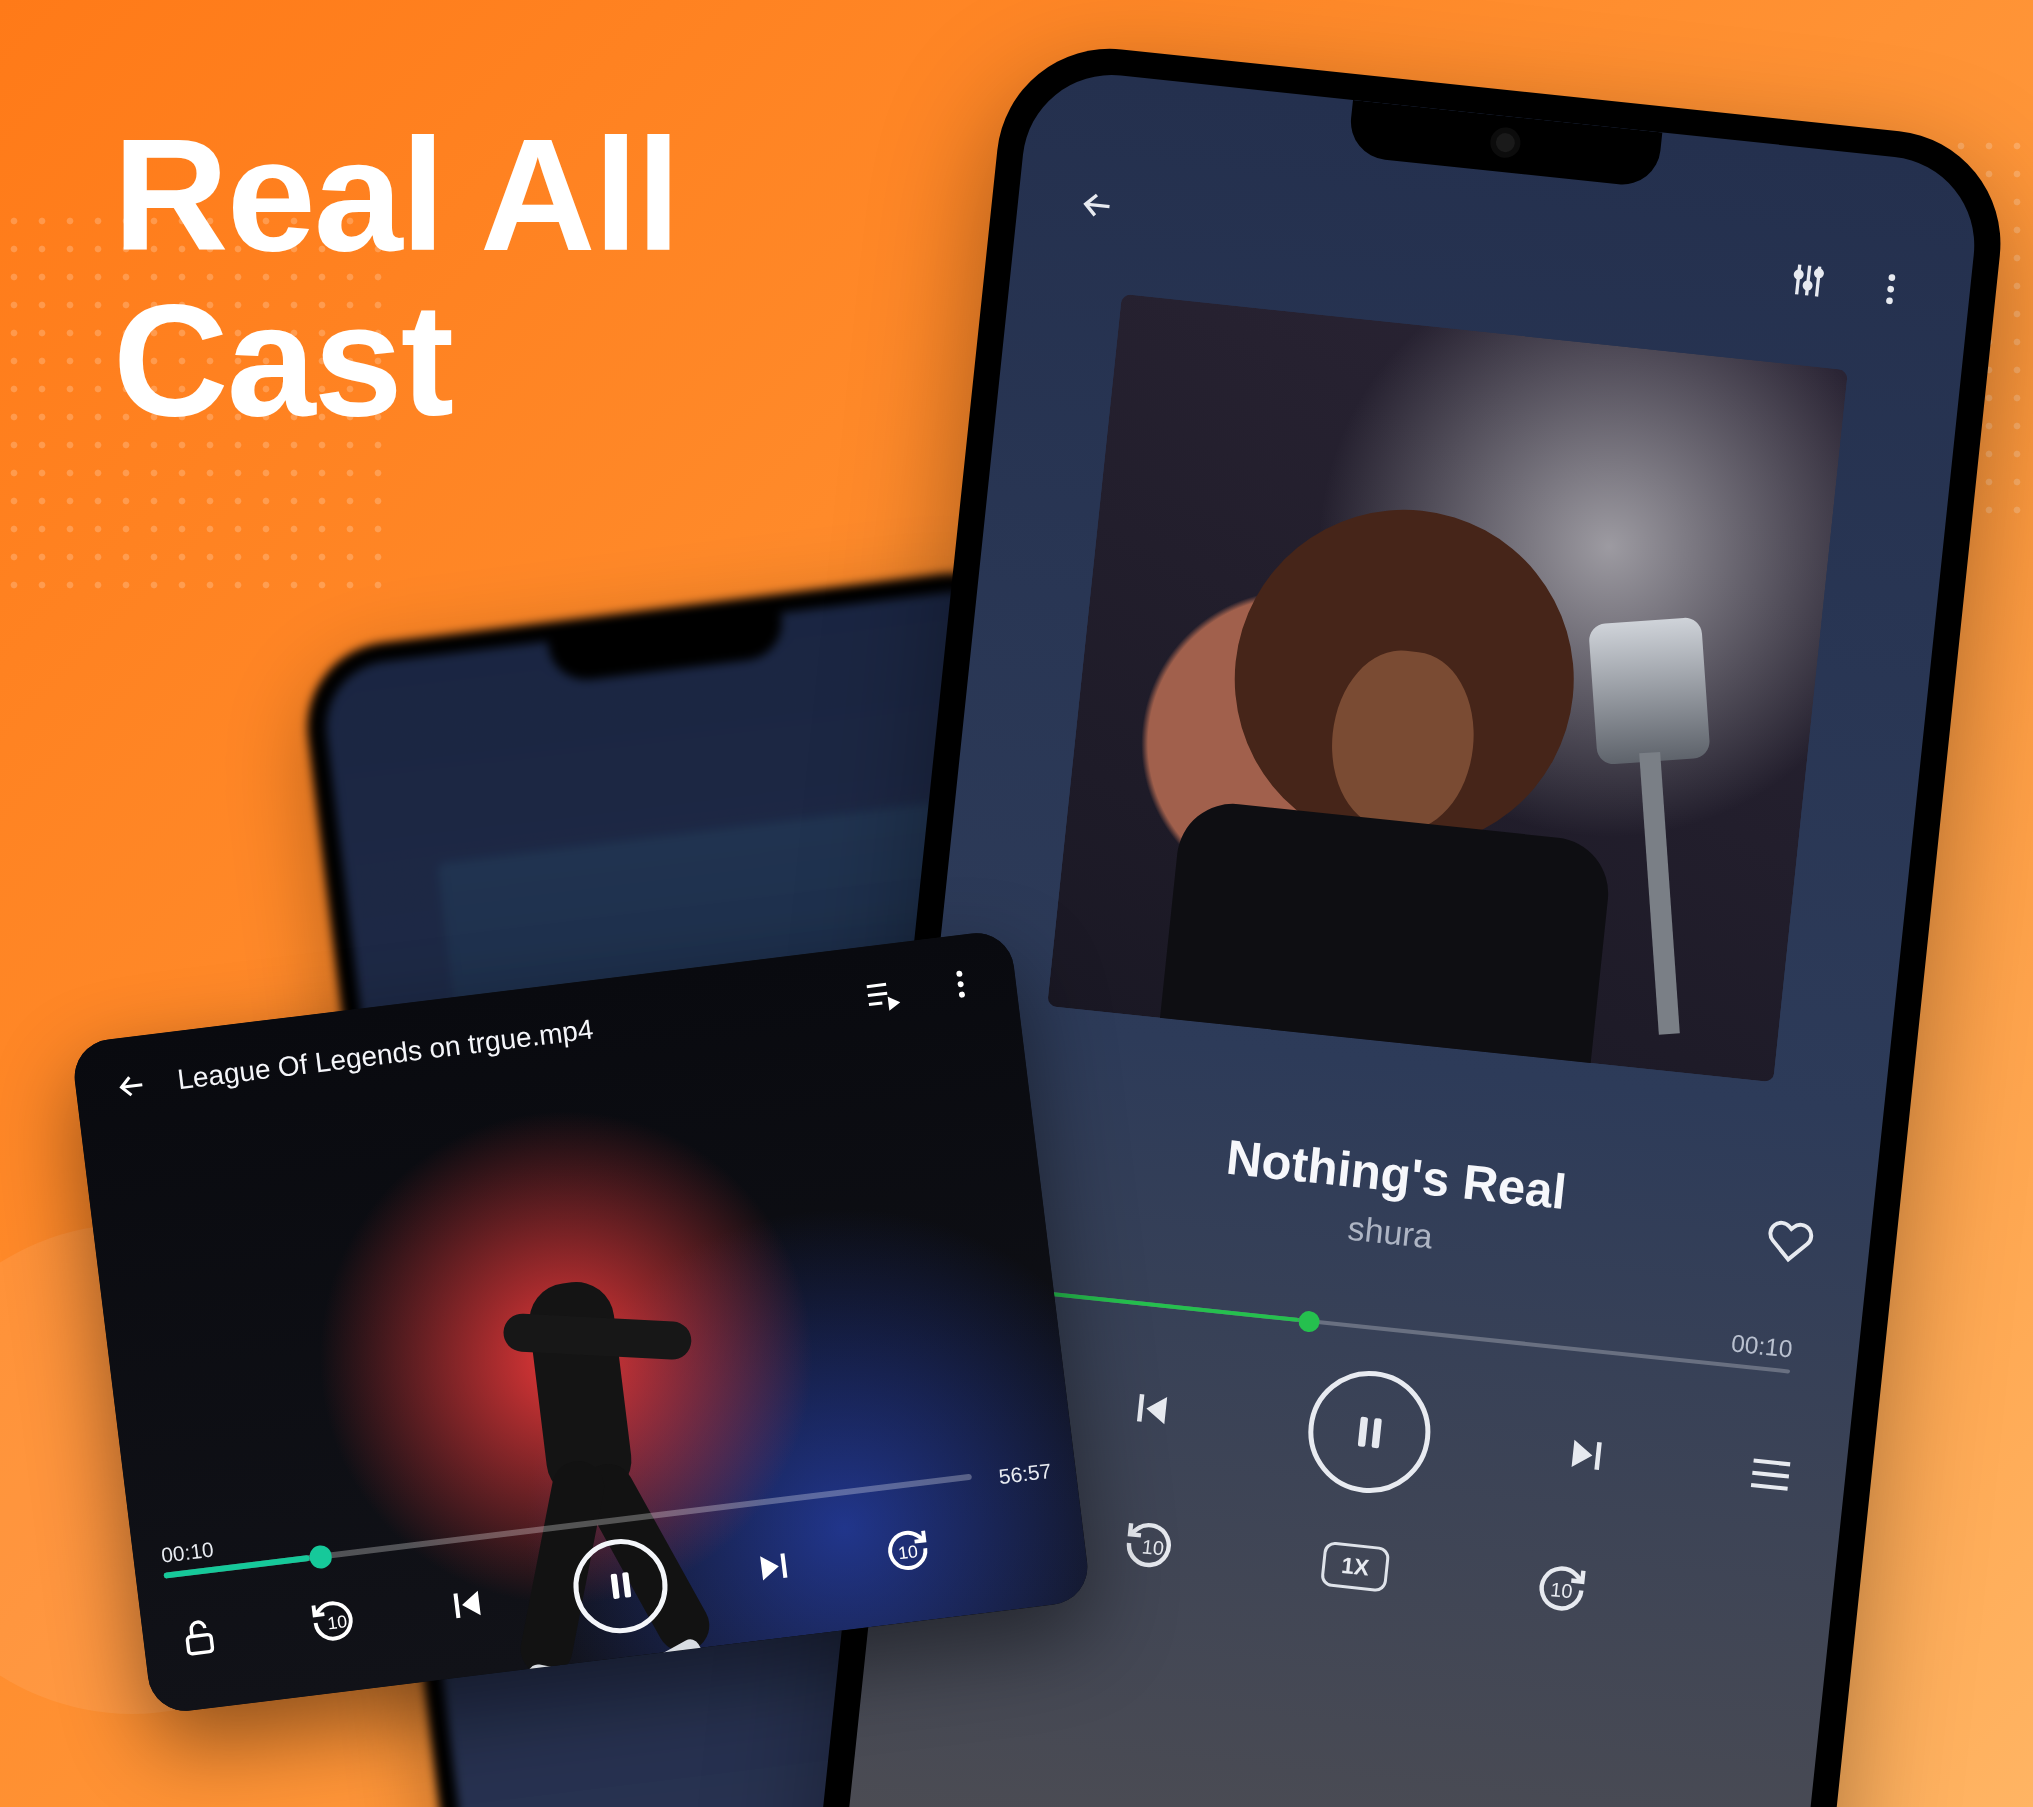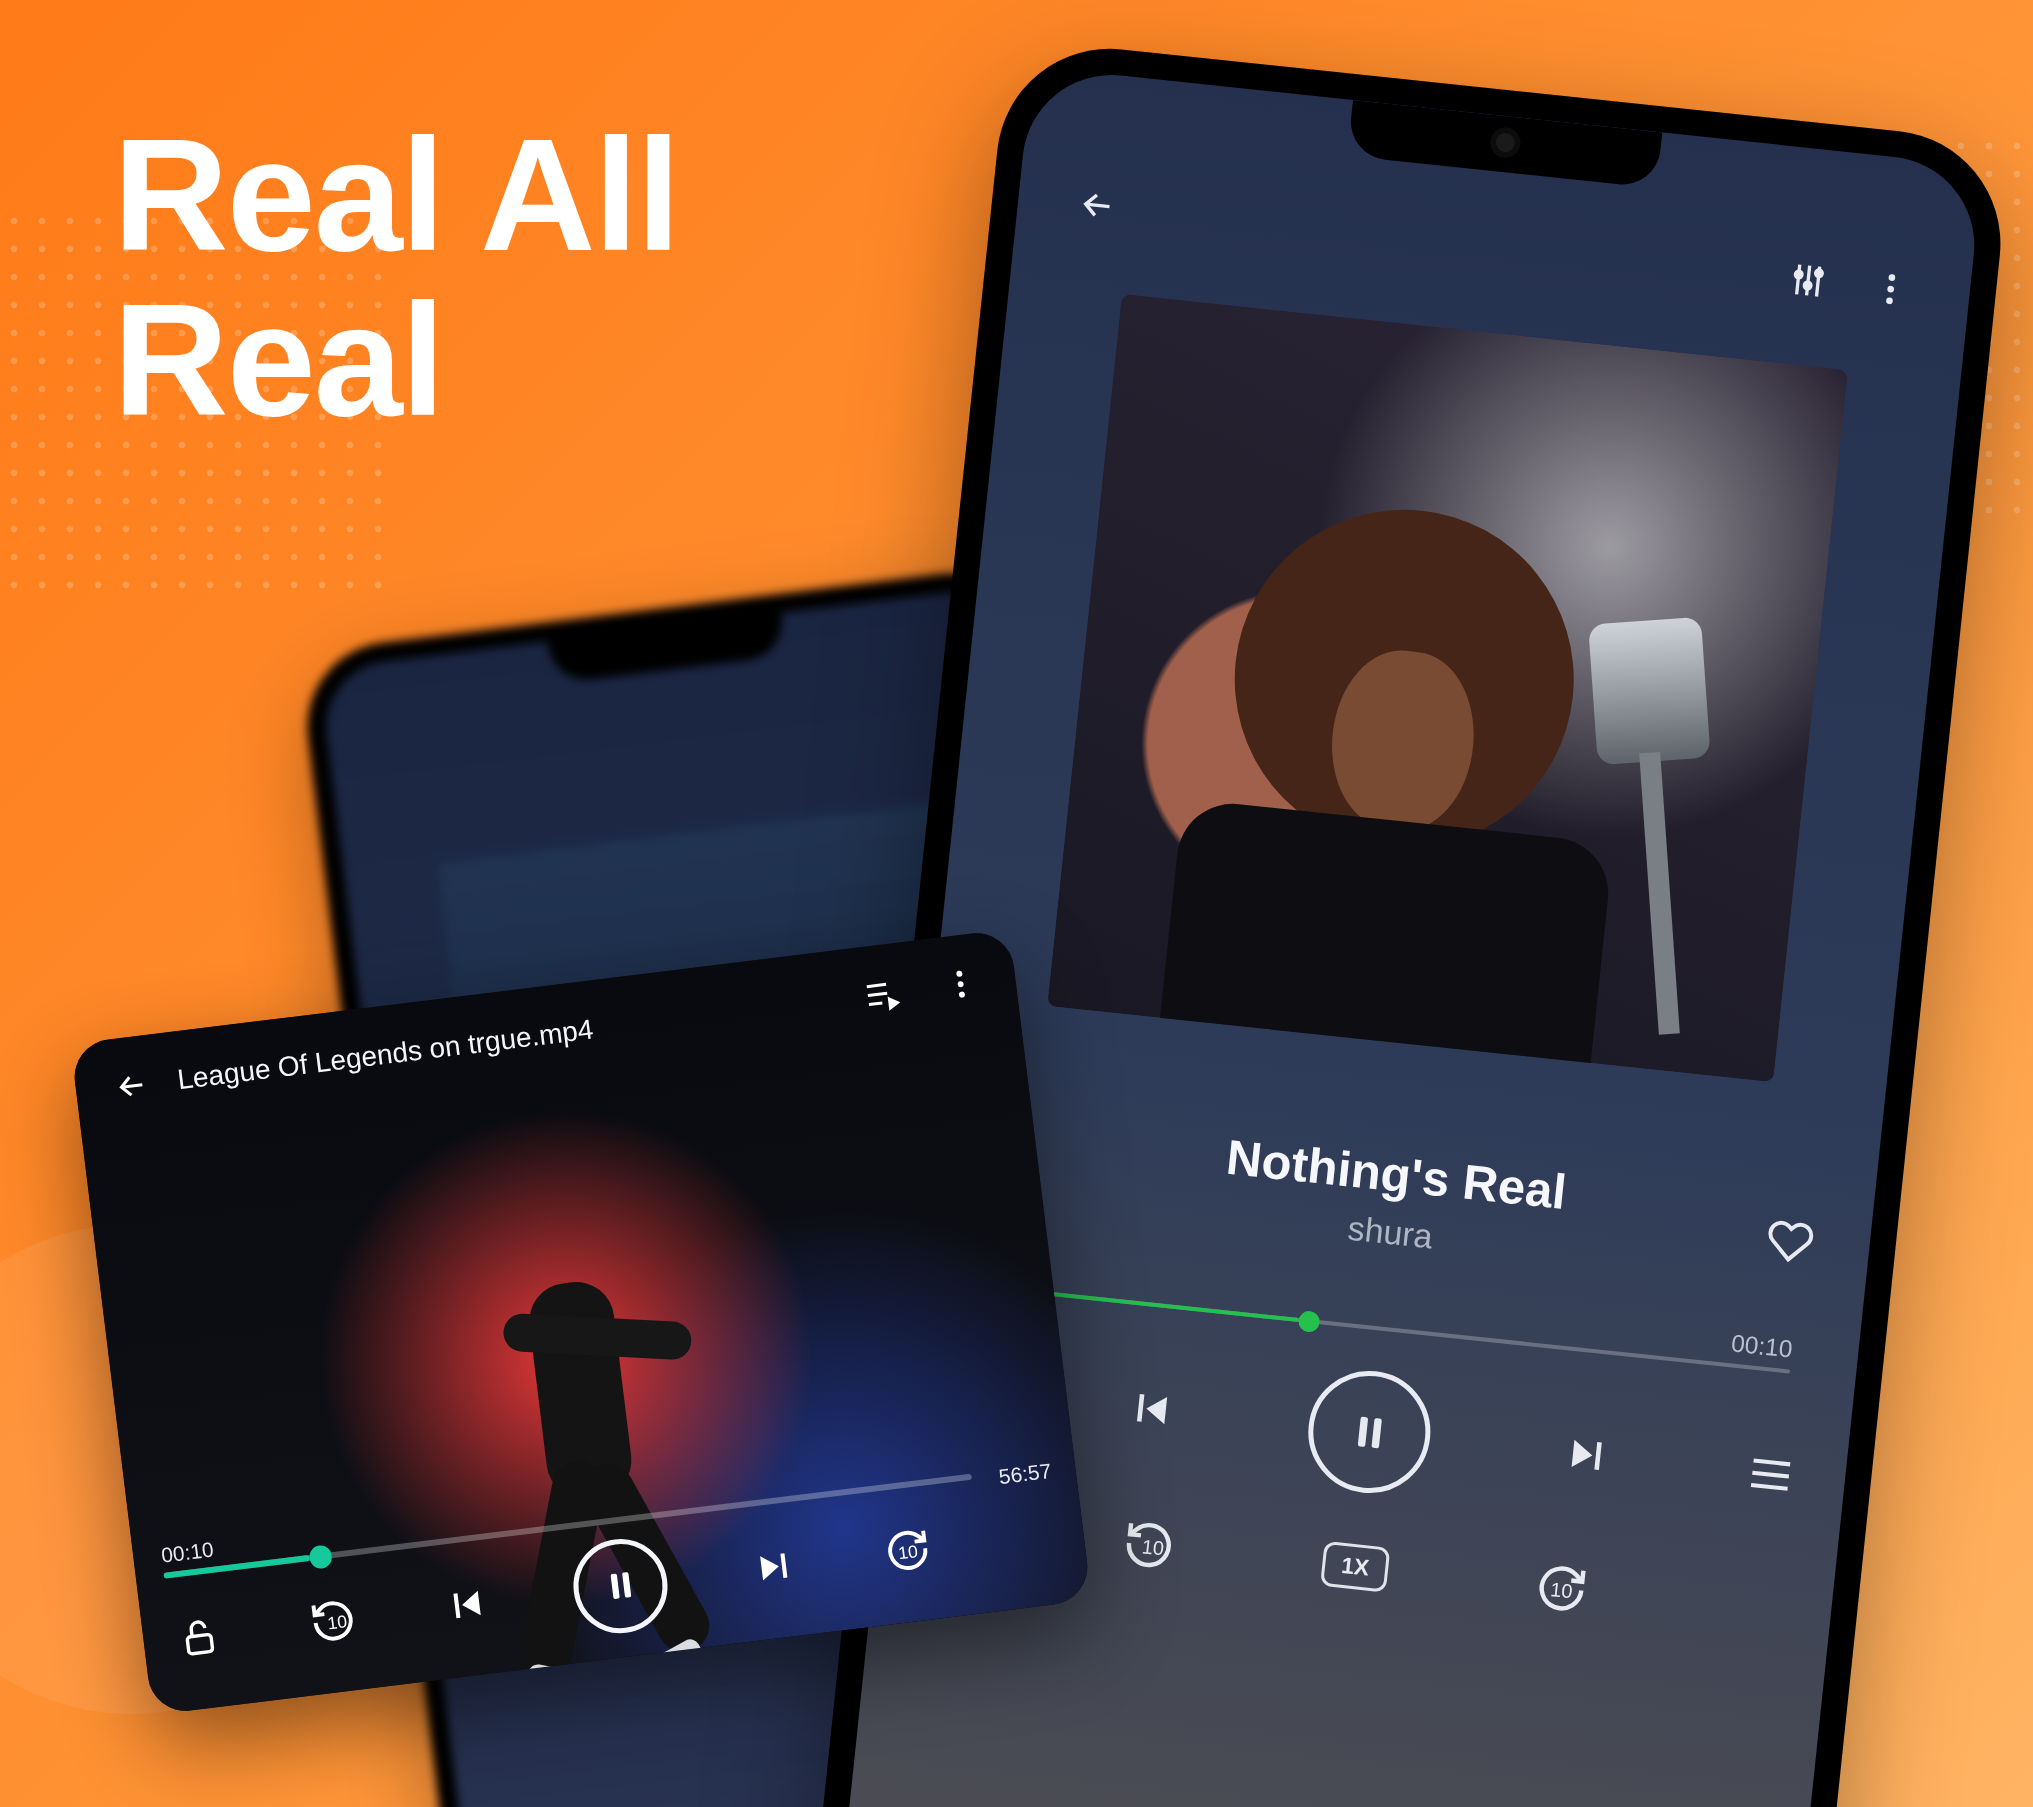--- a/index.html
+++ b/index.html
@@ -126,21 +126,21 @@
 </head>
 <body>
 
 <div class="blob-a"></div>
 <div class="blob-b"></div>
 <div class="dots a"></div>
 <div class="dots b"></div>
 
 <div class="headline">
   <span>Real All</span>
-  <span>Real</span>
+  <span>Cast</span>
 </div>
 
 <div class="phone-blur">
   <div class="scr">
     <div class="notch"></div>
     <div class="jb"></div>
   </div>
 </div>
 
 <div class="phone">

